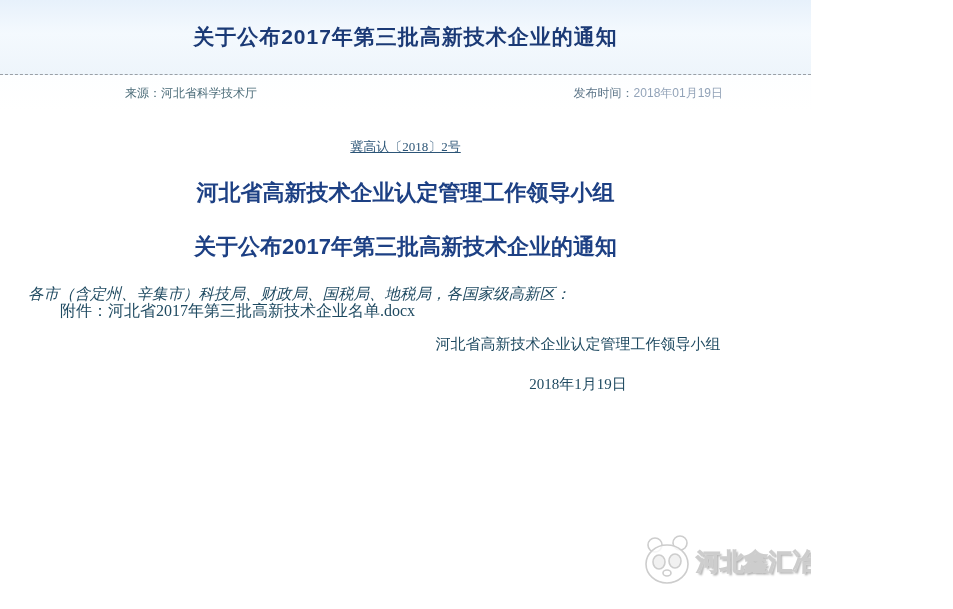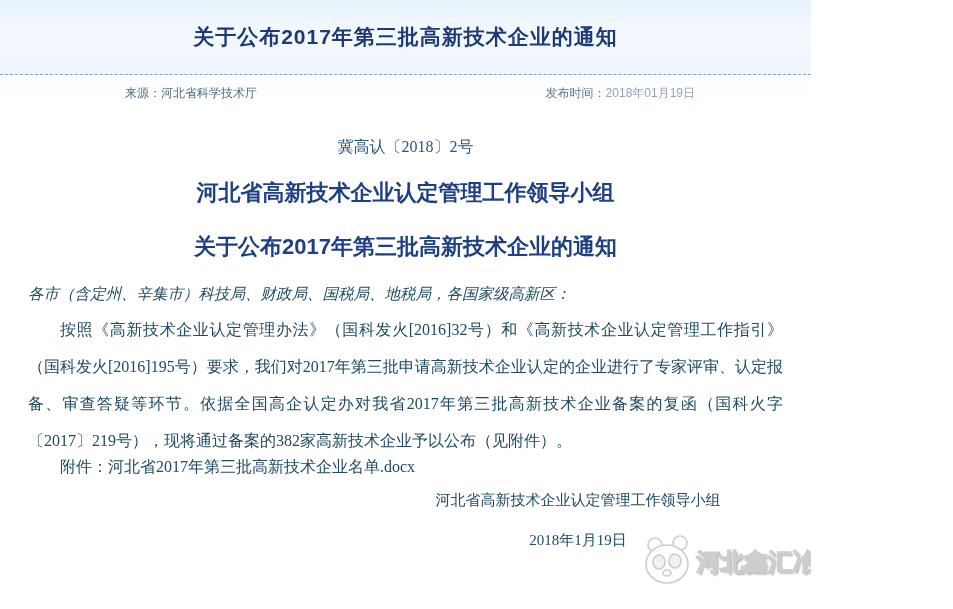--- a/index.html
+++ b/index.html
@@ -28,32 +28,33 @@
   
   .meta-row{
     height:36px;
     display:flex;align-items:center;
     background:linear-gradient(180deg,#fdfeff 0%,#ffffff 100%);
     font-family:"Liberation Sans", sans-serif;
     font-size:12px;
   }
   .meta-left{margin-left:125px;color:#4a6b78;}
   .meta-left .val{color:#4a6b78;}
-  .meta-right{margin-left:auto;margin-right:116px;color:#5d7689;}
+  .meta-right{margin-left:auto;margin-right:88px;color:#5d7689;}
   .meta-right .val{color:#92a3b8;}
   
   .doc{
     padding:26px 28px 0 28px;
     color:#1f4a61;
     font-size:16px;
   }
   .doc-number{
     text-align:center;
-    font-size:16px;line-height:20px;
+    font-size:13px;line-height:20px;
     color:#2c5577;
+    text-decoration:underline;
   }
   .heading{
     text-align:center;
     font-family:"Liberation Sans", sans-serif;
     font-size:22px;line-height:28px;
     font-weight:bold;
     color:#1d4084;
     margin:0;
   }
   .issuer{margin-top:22px;}
@@ -117,21 +118,20 @@
     <div class="meta-right">
       <span>发布时间：</span><span class="val">2018年01月19日</span>
     </div>
   </div>
 
   <main class="doc">
     <div class="doc-number">冀高认〔2018〕2号</div>
     <h2 class="heading issuer">河北省高新技术企业认定管理工作领导小组</h2>
     <h2 class="heading subject">关于公布2017年第三批高新技术企业的通知</h2>
     <p class="salutation">各市（含定州、辛集市）科技局、财政局、国税局、地税局，各国家级高新区：</p>
-    <p class="para">按照《高新技术企业认定管理办法》（国科发火[2016]32号）和《高新技术企业认定管理工作指引》（国科发火[2016]195号）要求，我们对2017年第三批申请高新技术企业认定的企业进行了专家评审、认定报备、审查答疑等环节。依据全国高企认定办对我省2017年第三批高新技术企业备案的复函（国科火字〔2017〕219号），现将通过备案的382家高新技术企业予以公布（见附件）。</p>
     <p class="attachment"><span>附件：河北省2017年第三批高新技术企业名单.docx</span></p>
     <div class="sig">河北省高新技术企业认定管理工作领导小组</div>
     <div class="date-line">2018年1月19日</div>
   </main>
 
   <div class="watermark">
     <svg width="52" height="54" viewBox="0 0 52 54">
       <g stroke="#cdcdcd" stroke-width="1.6" fill="#ffffff" fill-opacity="0.8">
         <circle cx="13" cy="10" r="7"></circle>
         <circle cx="38" cy="8" r="7"></circle>

